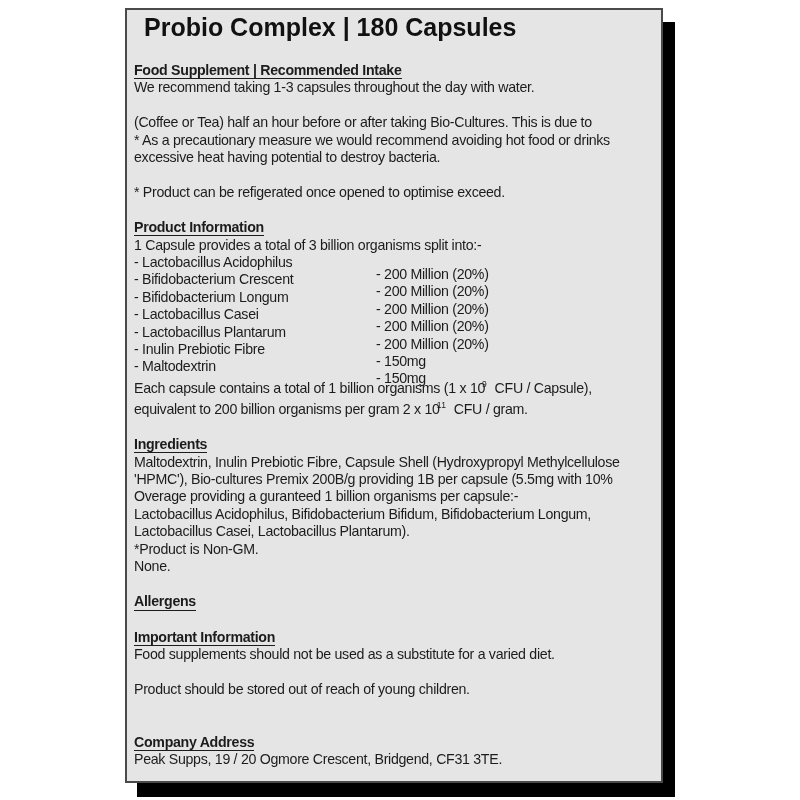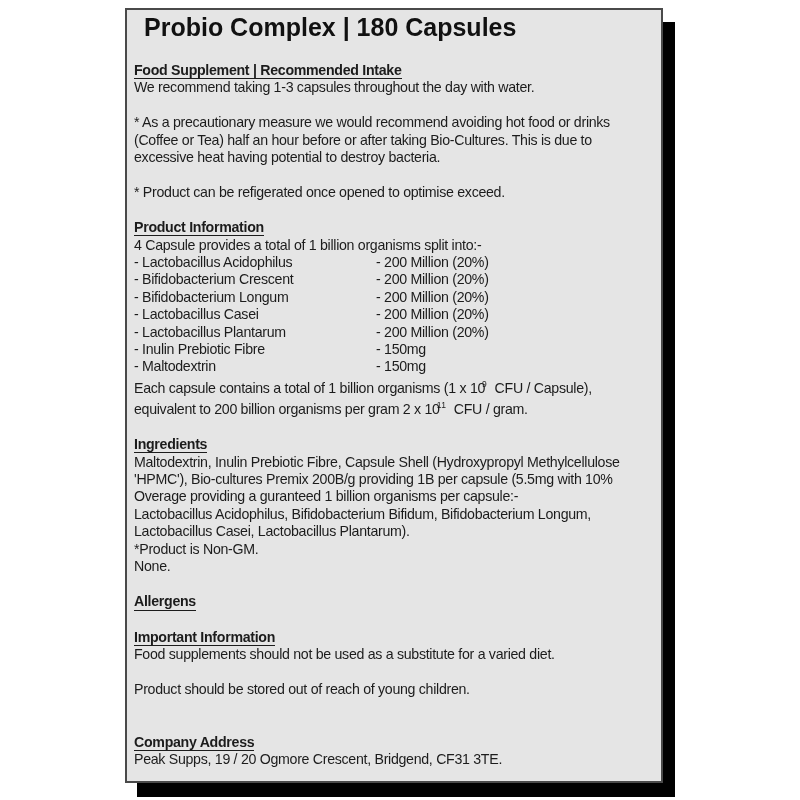--- a/index.html
+++ b/index.html
@@ -58,49 +58,49 @@
   }
   .line.heading .u {
     border-bottom: 1.6px solid #1c1c1c;
     display: inline-block;
     line-height: 15.2px;
     margin-top: 16px;
   }
   .line.pair .val {
     position: absolute;
     left: 242px;
-    top: 0;
+    top: 12px;
   }
   .cfu-sup {
     font-size: 8.5px;
     vertical-align: super;
     margin-left: -3px;
     letter-spacing: 0.5px;
   }
 </style>
 </head>
 <body>
 
 <div class="shadow-block"></div>
 
 <div class="label-box">
 
   <div class="label-title">Probio Complex | 180 Capsules</div>
 
   <div class="line heading"><span class="u">Food Supplement | Recommended Intake</span></div>
   <div class="line">We recommend taking 1-3 capsules throughout the day with water.</div>
   <div class="line blank"></div>
+  <div class="line">(Coffee or Tea) half an hour before or after taking Bio-Cultures. This is due to</div>
   <div class="line">* As a precautionary measure we would recommend avoiding hot food or drinks</div>
-  <div class="line">(Coffee or Tea) half an hour before or after taking Bio-Cultures. This is due to</div>
   <div class="line">excessive heat having potential to destroy bacteria.</div>
   <div class="line blank"></div>
   <div class="line">* Product can be refigerated once opened to optimise exceed.</div>
 
   <div class="line heading"><span class="u">Product Information</span></div>
-  <div class="line">4 Capsule provides a total of 1 billion organisms split into:-</div>
+  <div class="line">1 Capsule provides a total of 3 billion organisms split into:-</div>
 
   <div class="line pair"><span>- Lactobacillus Acidophilus</span><span class="val">- 200 Million (20%)</span></div>
   <div class="line pair"><span>- Bifidobacterium Crescent</span><span class="val">- 200 Million (20%)</span></div>
   <div class="line pair"><span>- Bifidobacterium Longum</span><span class="val">- 200 Million (20%)</span></div>
   <div class="line pair"><span>- Lactobacillus Casei</span><span class="val">- 200 Million (20%)</span></div>
   <div class="line pair"><span>- Lactobacillus Plantarum</span><span class="val">- 200 Million (20%)</span></div>
   <div class="line pair"><span>- Inulin Prebiotic Fibre</span><span class="val">- 150mg</span></div>
   <div class="line pair"><span>- Maltodextrin</span><span class="val">- 150mg</span></div>
 
   <div class="line"><span>Each capsule contains a total of 1 billion organisms (1 x 10</span><span class="cfu-sup">9</span><span>  CFU / Capsule),</span></div>

